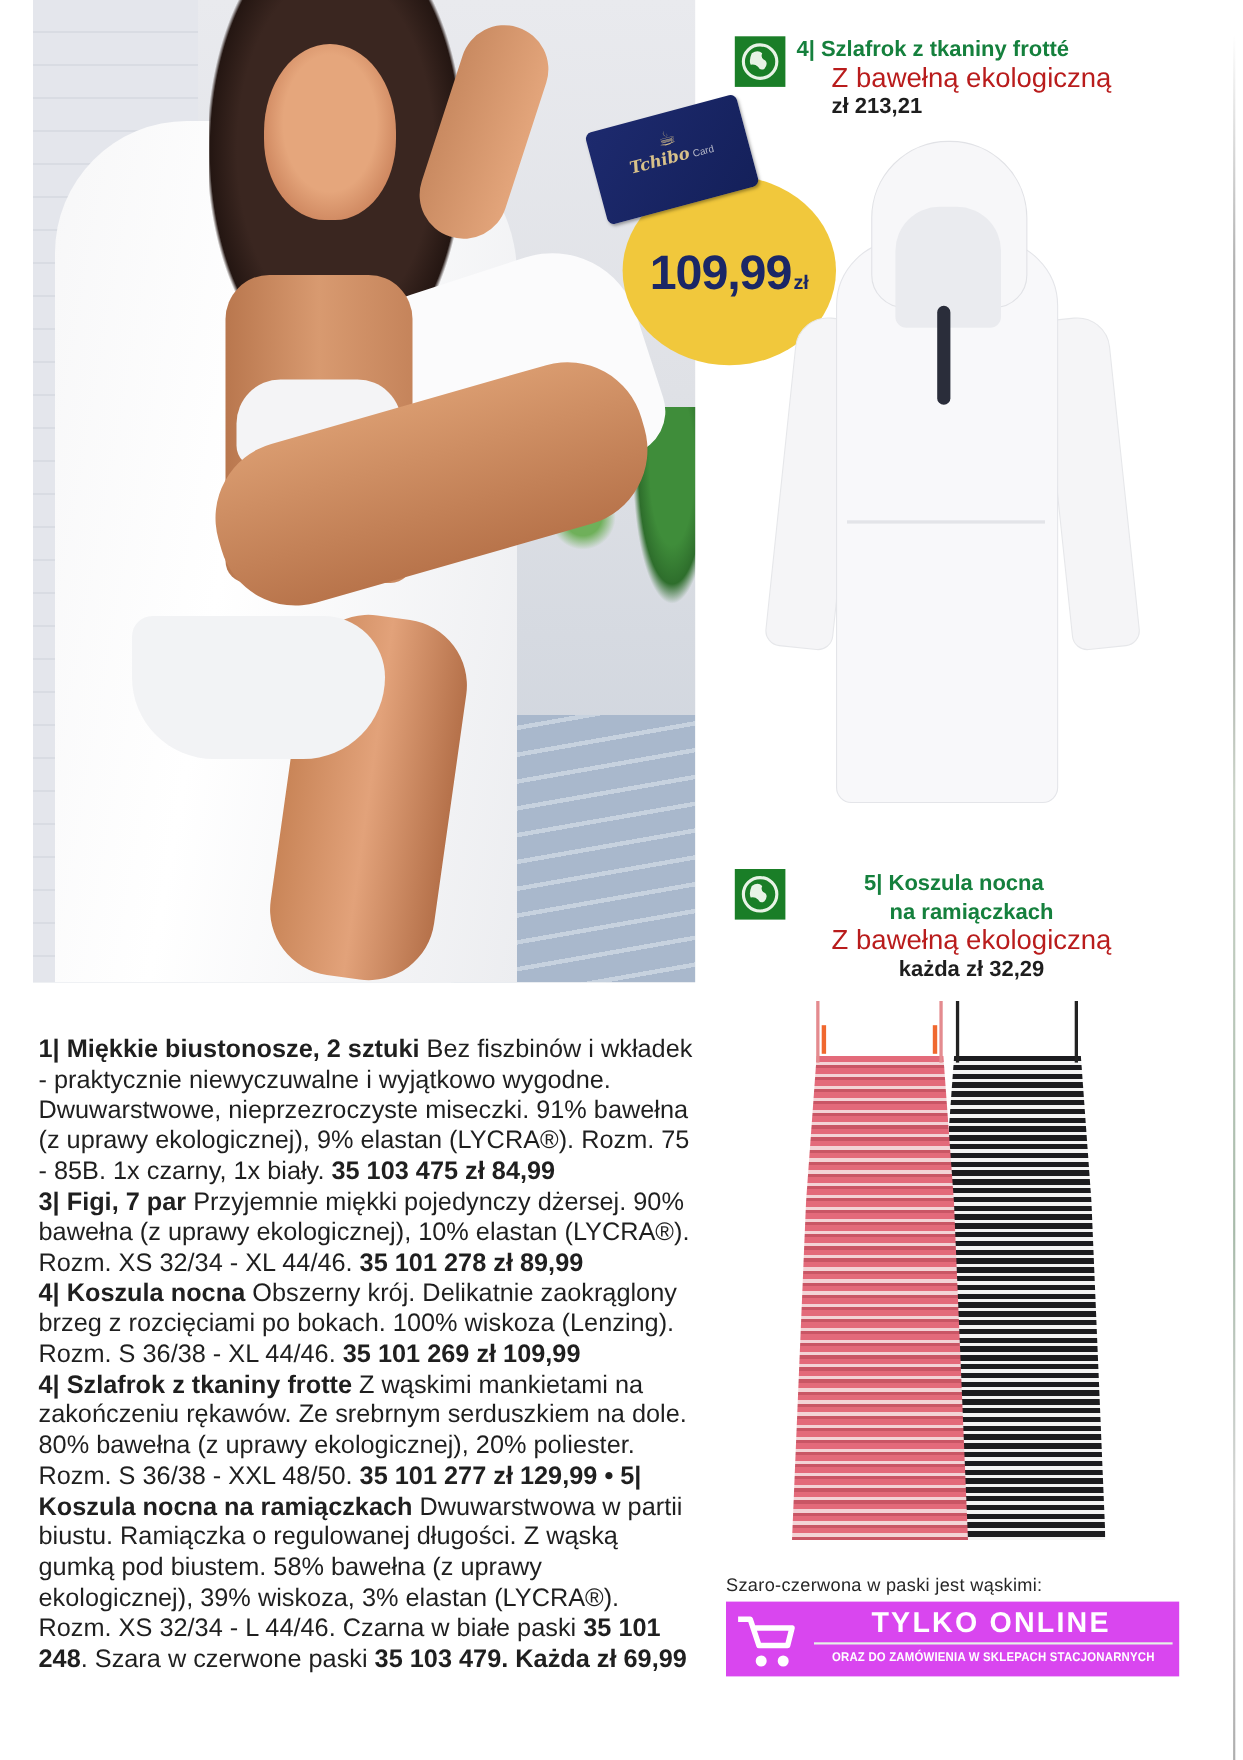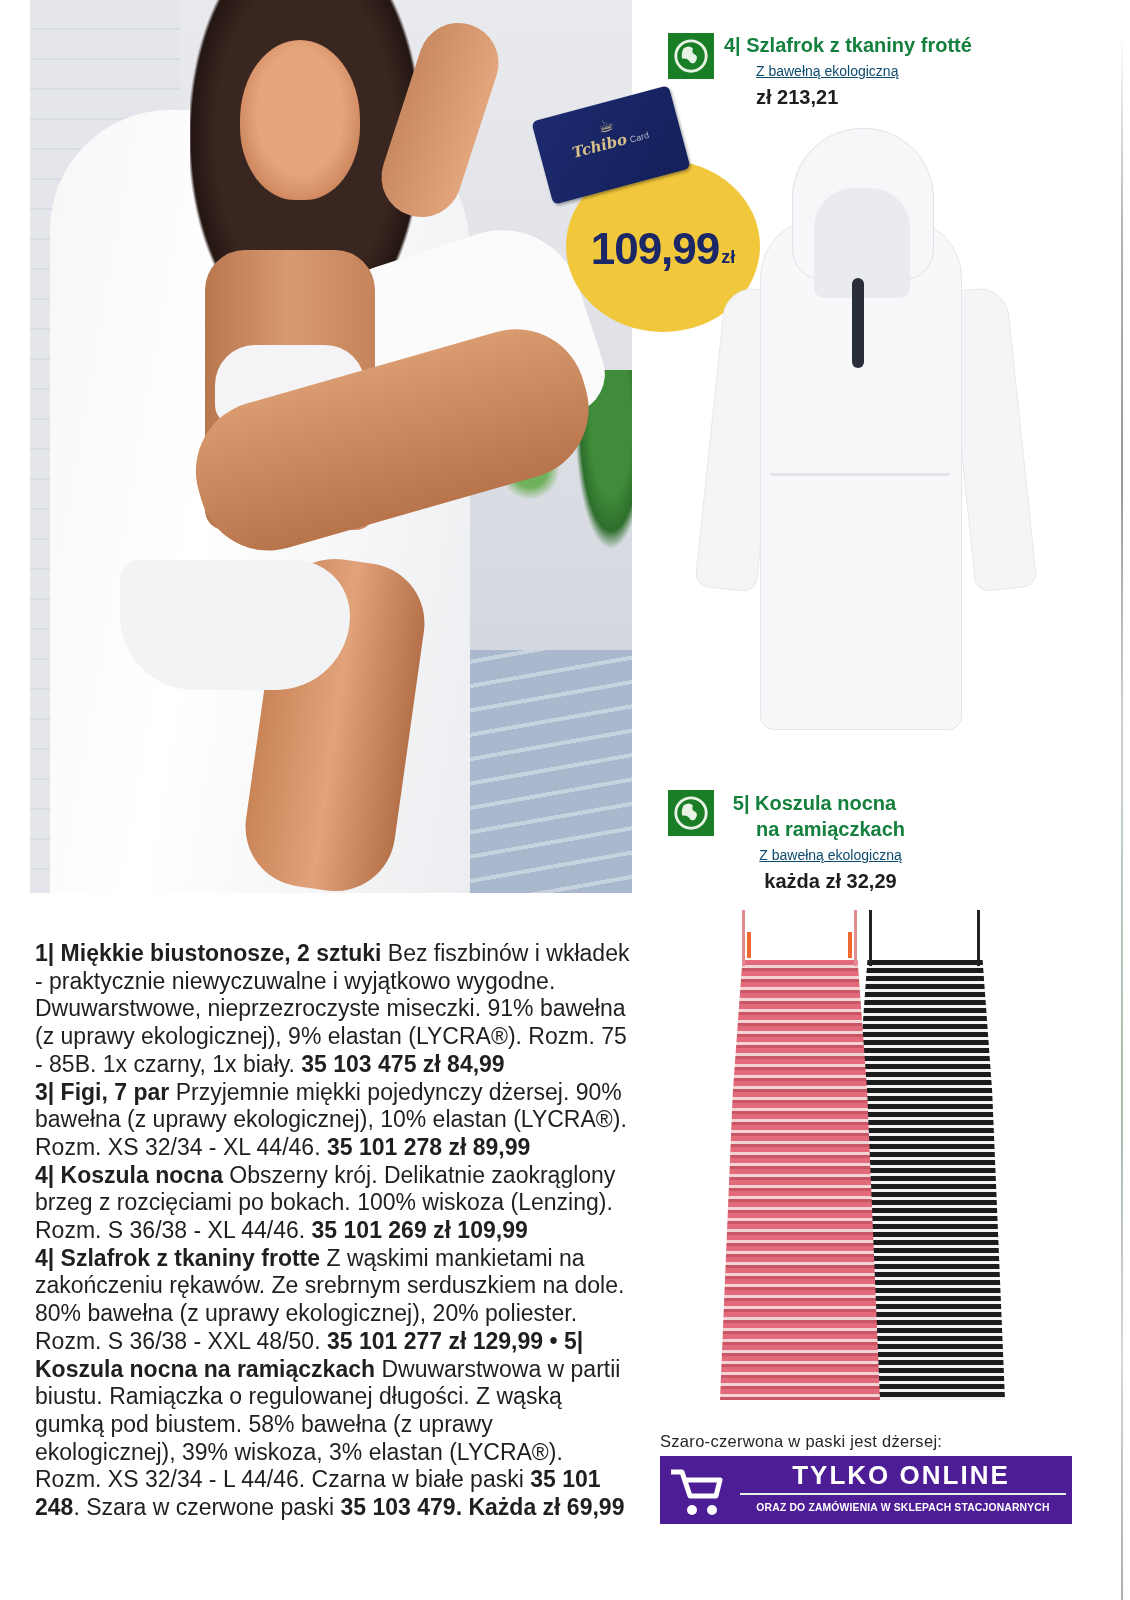--- a/index.html
+++ b/index.html
@@ -69,21 +69,21 @@
   }
   .price-bubble .cur { font-size: 18px; font-weight: bold; color: #1b2766; margin-left: 2px; margin-top: 23px; }
 
   
   .eco-icon {
     width: 46px; height: 46px; background: #1a7e27;
     display: flex; align-items: center; justify-content: center;
   }
   .eco-icon svg { width: 38px; height: 38px; }
   .ph-title { font-weight: bold; font-size: 20px; color: #15803d; line-height: 26px; }
-  .ph-sub { font-size: 14px; color: #0c4a6e; line-height: 26px; text-decoration: underline; }
+  .ph-sub { font-size: 25px; color: #b91c1c; line-height: 26px; }
   .ph-price { font-weight: bold; font-size: 20px; color: #1e1e1e; line-height: 26px; }
 
   
   .robe-prod { left: 710px; top: 128px; width: 320px; height: 600px; }
   .rp-body { left: 50px; top: 90px; width: 200px; height: 510px; background: #f8f8fa;
     border-radius: 60px 60px 14px 14px; border: 1px solid #e4e5e9; }
   .rp-hood { left: 82px; top: 0; width: 140px; height: 150px; background: #f7f7f9;
     border-radius: 70px 70px 30px 30px; border: 1px solid #e1e2e6; }
   .rp-hood-inner { left: 104px; top: 60px; width: 96px; height: 110px; background: #eaebef; border-radius: 40px 40px 10px 10px; }
   .rp-arm-l { left: 0; top: 160px; width: 60px; height: 300px; background: #f5f5f7;
@@ -109,21 +109,21 @@
   
   .desc {
     left: 35px; top: 940px; width: 600px;
     font-size: 23px; line-height: 27.7px; color: #1f1f1f;
   }
   .desc b { font-weight: bold; }
 
   
   .avail-note { left: 660px; top: 1432px; font-size: 16.5px; color: #262626; letter-spacing: 0.3px; }
   .online-banner {
-    left: 660px; top: 1456px; width: 412px; height: 68px; background: #4c1d95;
+    left: 660px; top: 1456px; width: 412px; height: 68px; background: #d946ef;
     color: #fff;
   }
   .cart-icon { left: 8px; top: 10px; width: 58px; height: 52px; }
   .online-title {
     left: 80px; top: 4px; width: 322px; text-align: center;
     font-weight: bold; font-size: 26px; letter-spacing: 2px; line-height: 30px;
   }
   .online-rule { left: 80px; top: 37px; width: 326px; height: 2px; background: #e6f2e6; }
   .online-sub {
     left: 78px; top: 43px; width: 330px; text-align: center;
@@ -211,21 +211,21 @@
   <div class="abs strap-accent" style="left:128px;"></div>
 </div>
 
 <div class="abs desc">
   <b>1| Miękkie biustonosze, 2 sztuki</b><span> Bez fiszbinów i wkładek - praktycznie niewyczuwalne i wyjątkowo wygodne. Dwuwarstwowe, nieprzezroczyste miseczki. 91% bawełna (z uprawy ekologicznej), 9% elastan (LYCRA®). Rozm. 75 - 85B. 1x czarny, 1x biały. </span><b>35 103 475 zł 84,99</b><br>
   <b>3| Figi, 7 par</b><span> Przyjemnie miękki pojedynczy dżersej. 90% bawełna (z uprawy ekologicznej), 10% elastan (LYCRA®). Rozm. XS 32/34 - XL 44/46. </span><b>35 101 278 zł 89,99</b><br>
   <b>4| Koszula nocna</b><span> Obszerny krój. Delikatnie zaokrąglony brzeg z rozcięciami po bokach. 100% wiskoza (Lenzing). Rozm. S 36/38 - XL 44/46. </span><b>35 101 269 zł 109,99</b><br>
   <b>4| Szlafrok z tkaniny frotte</b><span> Z wąskimi mankietami na zakończeniu rękawów. Ze srebrnym serduszkiem na dole. 80% bawełna (z uprawy ekologicznej), 20% poliester. Rozm. S 36/38 - XXL 48/50. </span><b>35 101 277 zł 129,99 • 5| Koszula nocna na ramiączkach</b><span> Dwuwarstwowa w partii biustu. Ramiączka o regulowanej długości. Z wąską gumką pod biustem. 58% bawełna (z uprawy ekologicznej), 39% wiskoza, 3% elastan (LYCRA®). Rozm. XS 32/34 - L 44/46. Czarna w białe paski </span><b>35 101 248</b><span>. Szara w czerwone paski </span><b>35 103 479</b><b>. Każda zł 69,99</b>
 </div>
 
-<div class="abs avail-note">Szaro-czerwona w paski jest dżersej:</div>
+<div class="abs avail-note">Szaro-czerwona w paski jest wąskimi:</div>
 <div class="abs online-banner">
   <svg class="abs cart-icon" viewBox="0 0 58 52">
     <path d="M3 6 H14 L22 30 H48 L52 14 H18" fill="none" stroke="#ffffff" stroke-width="5" stroke-linejoin="round"></path>
     <circle cx="24" cy="44" r="5" fill="#ffffff"></circle>
     <circle cx="44" cy="44" r="5" fill="#ffffff"></circle>
   </svg>
   <div class="abs online-title">TYLKO ONLINE</div>
   <div class="abs online-rule"></div>
   <div class="abs online-sub">ORAZ DO ZAMÓWIENIA W SKLEPACH STACJONARNYCH</div>
 </div>

